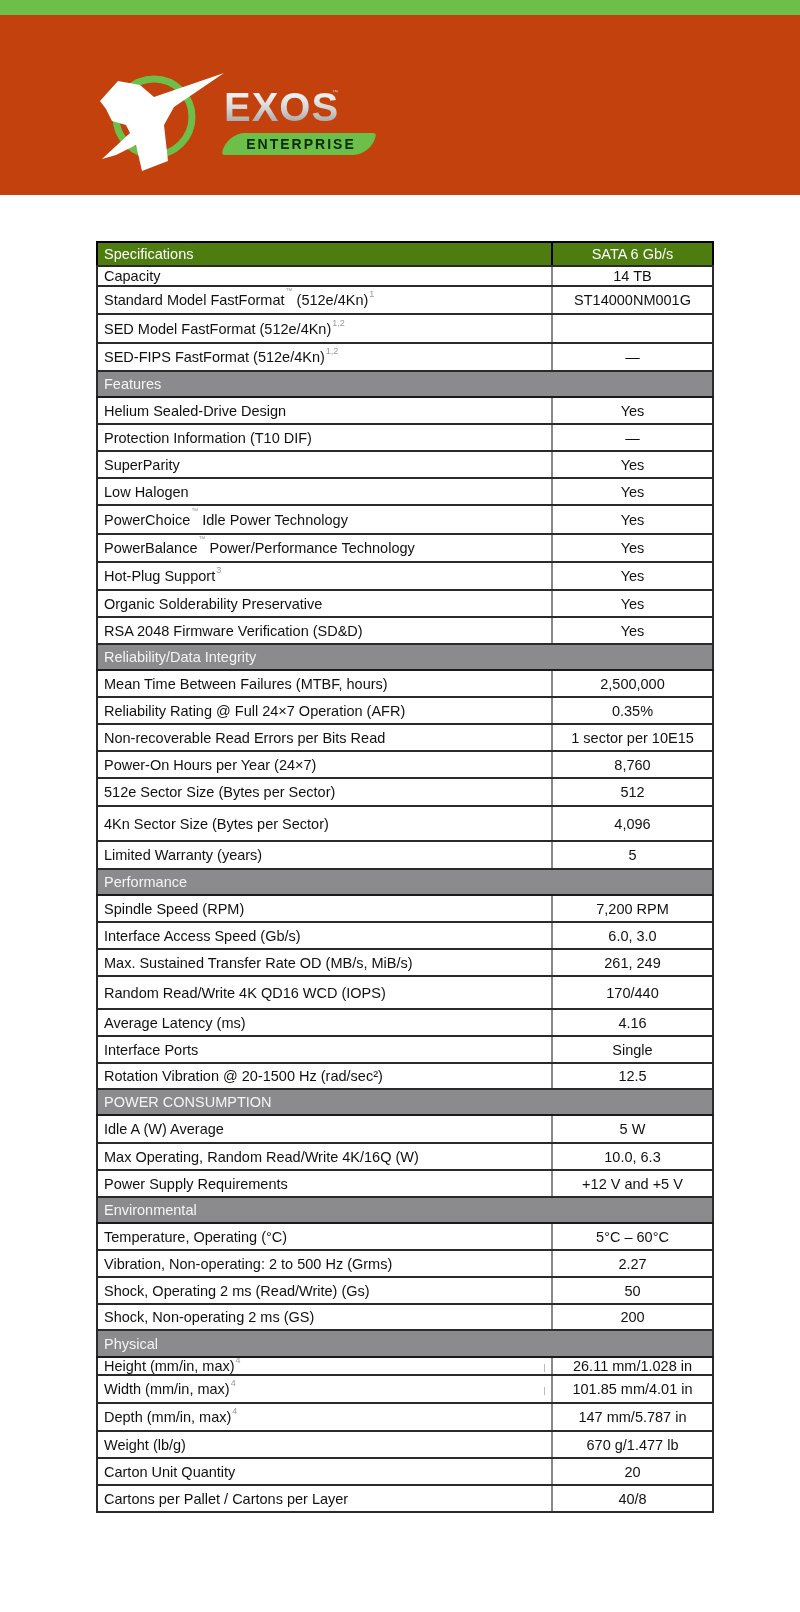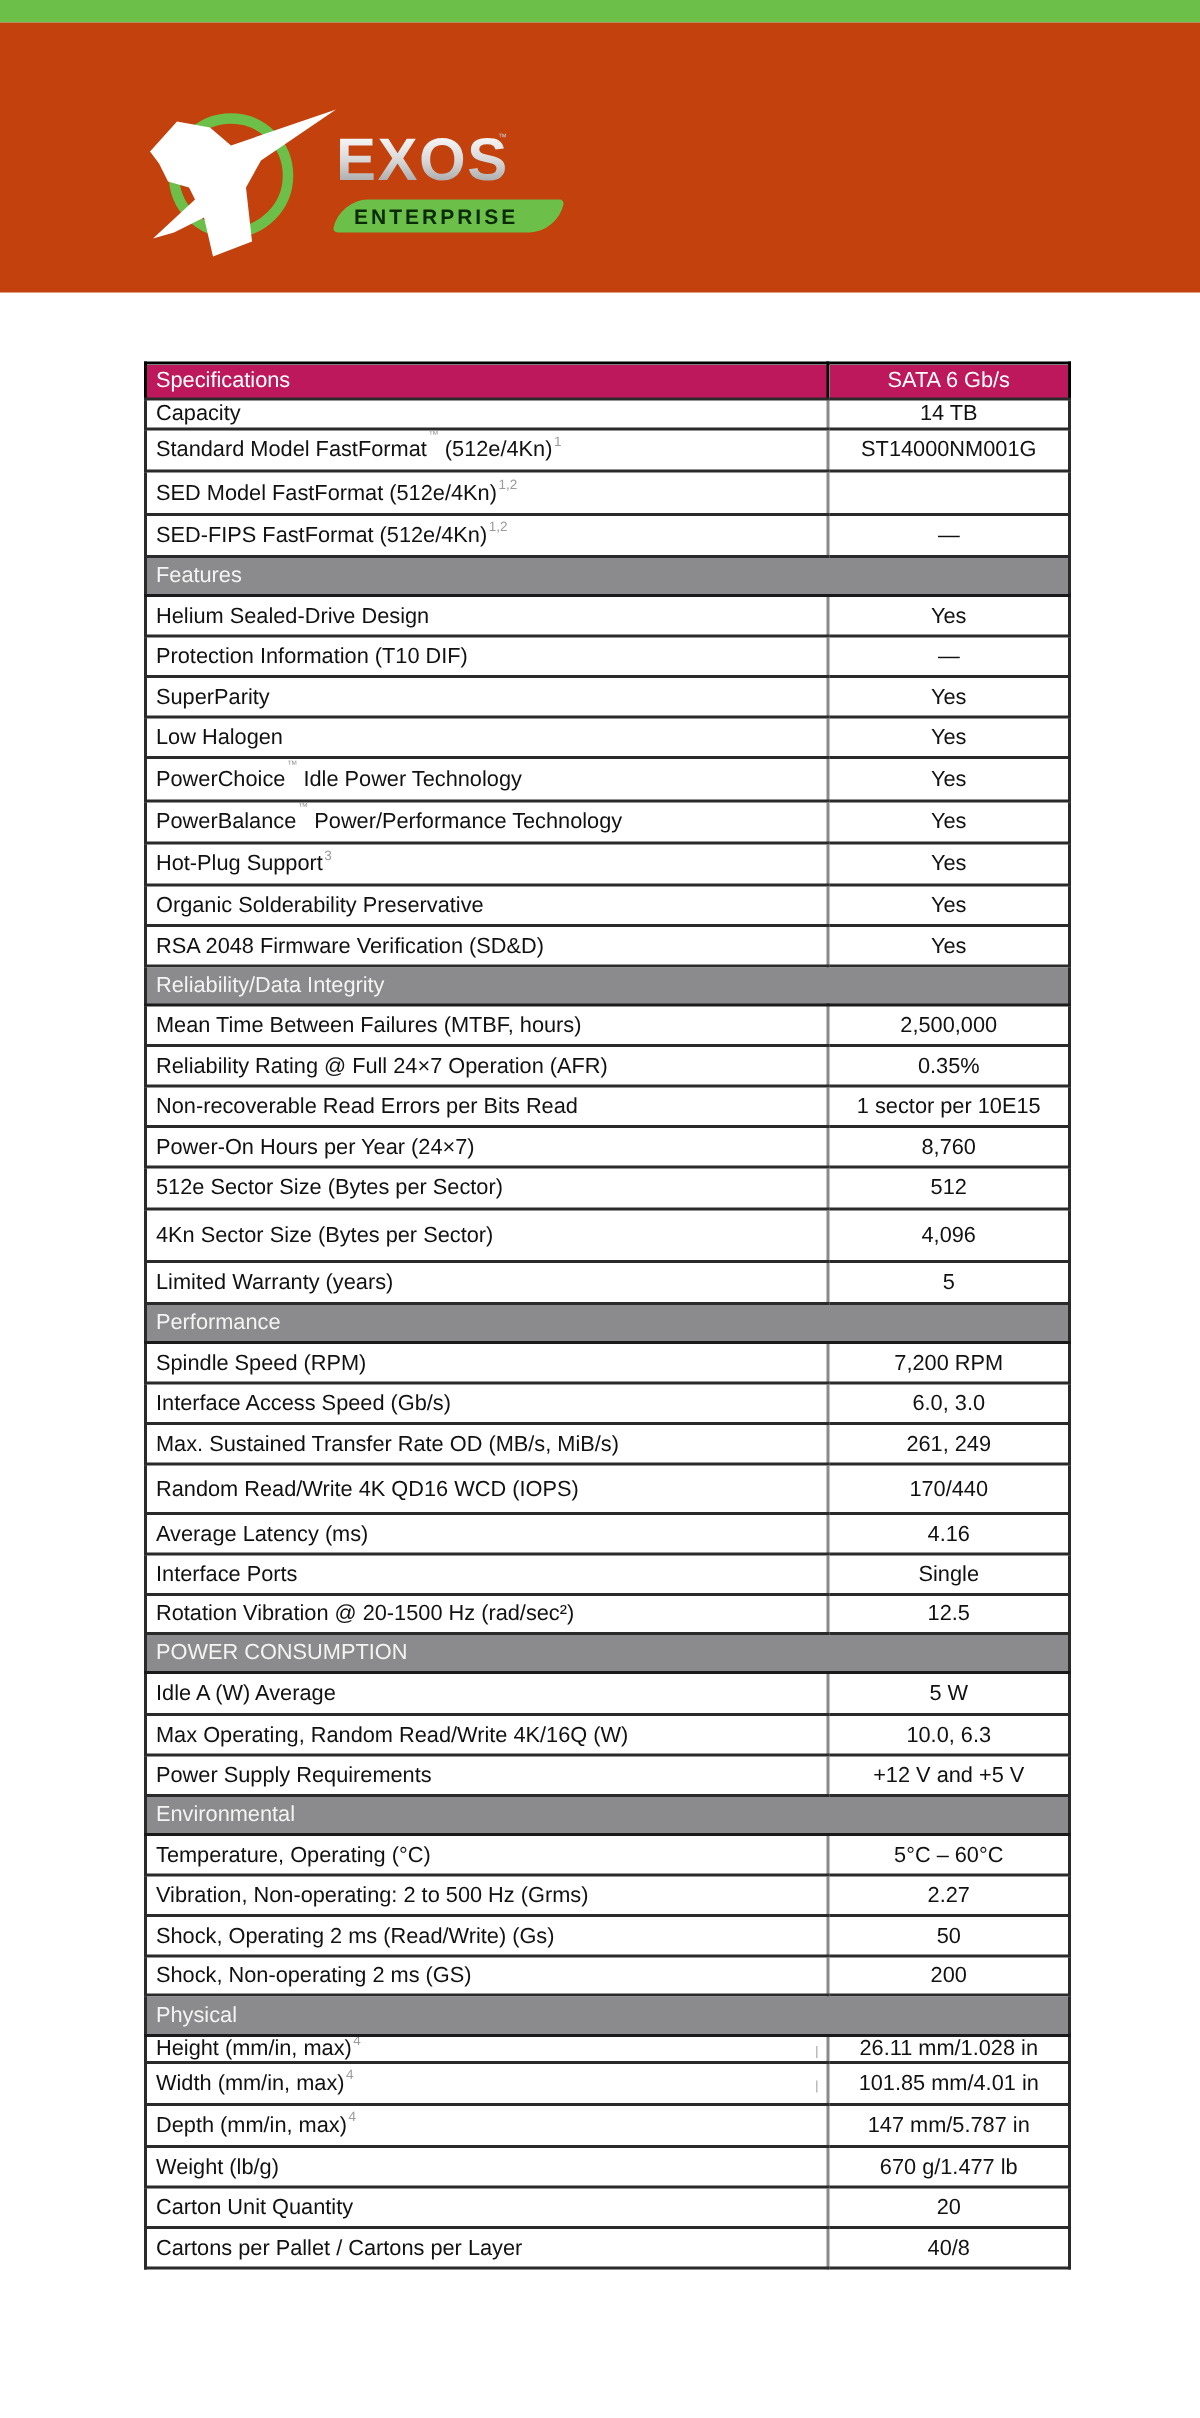--- a/index.html
+++ b/index.html
@@ -5,27 +5,27 @@
   html, body { margin: 0; padding: 0; background: #ffffff; }
   body { width: 800px; height: 1612px; position: relative; overflow: hidden; font-family: "Liberation Sans", sans-serif; color: #111; }
   .topbar { position: absolute; left: 0; top: 0; width: 800px; height: 15px; background: #6cc04a; }
   .banner { position: absolute; left: 0; top: 15px; width: 800px; height: 180px; background: #c2410c; }
   .logo { position: absolute; left: 96px; top: 50px; width: 290px; height: 110px; }
   .logo-svg { position: absolute; left: 0; top: 0; }
   .brand-word { position: absolute; left: 128px; top: 22px; font-family: "Liberation Sans", sans-serif; font-weight: bold; font-size: 40px; letter-spacing: 1px; color: #e0e0e0;
      background: linear-gradient(180deg, #ffffff 0%, #d8d8d8 50%, #9a9a9a 100%); -webkit-background-clip: text; background-clip: text; -webkit-text-fill-color: transparent; line-height: 40px; }
   .tm { position: absolute; left: 236px; top: 24px; font-size: 6px; color: #ccc; }
   .pill { position: absolute; left: 128px; top: 68px; width: 150px; height: 22px; background: #6cc04a; border-radius: 22px 4px 22px 4px; transform: skewX(-12deg); }
-  .pill-text { position: absolute; left: 140px; top: 70px; width: 130px; font-weight: bold; font-size: 14px; letter-spacing: 2px; color: #0b2a06; line-height: 18px; }
+  .pill-text { position: absolute; left: 140px; top: 70px; width: 130px; text-align: center; font-weight: bold; font-size: 14px; letter-spacing: 2px; color: #0b2a06; line-height: 18px; }
 
   .spec-table { position: absolute; left: 96px; top: 241px; width: 616px; border-collapse: collapse; table-layout: fixed; }
   .spec-table td { border: 2px solid #2a2a2a; padding: 0 6px; font-size: 14.5px; vertical-align: middle; white-space: nowrap; overflow: hidden; }
   .spec-table td.val { text-align: center; border-left: 2px solid #8a8a8a; padding: 0 2px; }
   .spec-table td.lbl { border-right: 2px solid #8a8a8a; }
-  .spec-table tr.head td { background: #be185d; color: #fff; border-color: #000; border-bottom: 2px solid #2a2a2a; }
+  .spec-table tr.head td { background: #4d7c0f; color: #fff; border-color: #000; border-bottom: 2px solid #2a2a2a; }
   .spec-table tr.head td.val { border-left: 2px solid #8a8a8a; }
   .spec-table tr.section td { background: #8b8b8d; color: #f4f4f4; border-top: 2px solid #1a1a1a; border-bottom: 2px solid #1a1a1a; }
   .spec-table sup { font-size: 9px; color: #9a9a9a; vertical-align: top; position: relative; top: -3px; margin-left: 1px; }
   .spec-table sup.tmk { font-size: 7px; color: #9a9a9a; top: -5px; }
   col.c1 { width: 455px; }
   col.c2 { width: 161px; }
   .tick { display: inline-block; width: 1px; height: 8px; background: #bbb; float: right; margin-top: 6px; }
 </style>
 </head>
 <body>

